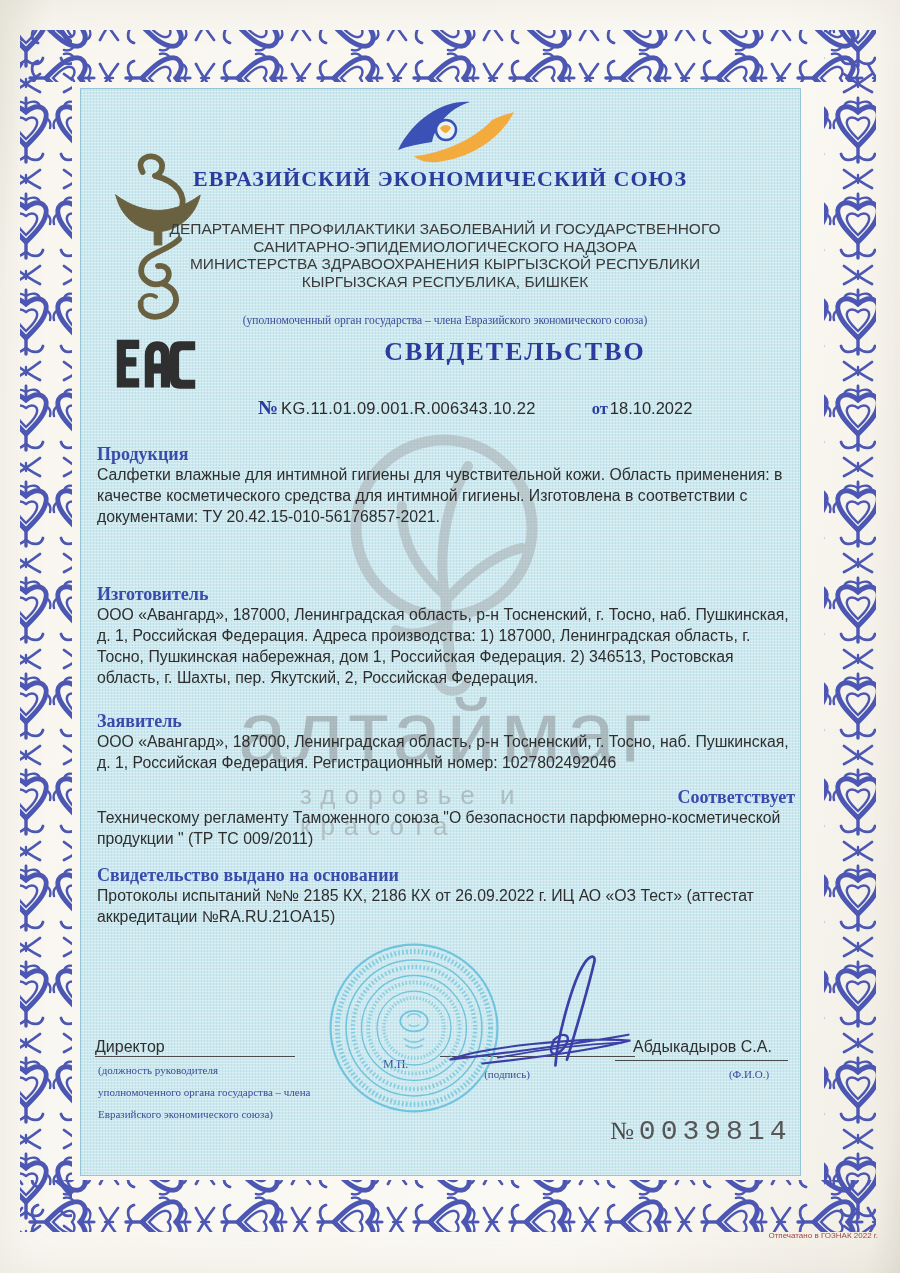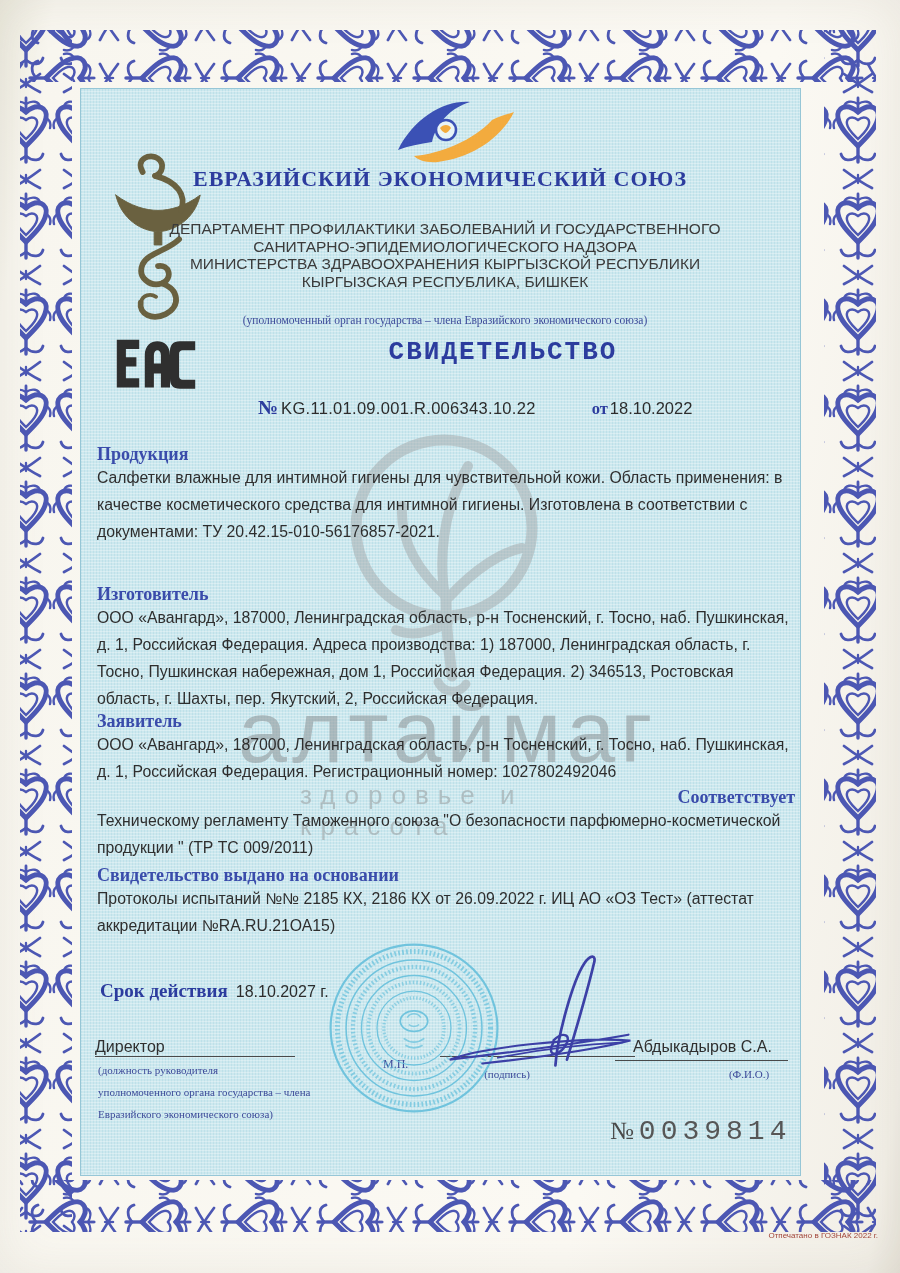--- a/index.html
+++ b/index.html
@@ -14,29 +14,29 @@
       repeating-linear-gradient(90deg, rgba(150,205,220,.28) 0 1px, rgba(150,205,220,0) 1px 3px);
     border:1.5px solid #96c6d6;box-sizing:border-box;}
   .wm{position:absolute;z-index:3;pointer-events:none;}
   .wm-brand{left:238px;top:688px;width:560px;font-size:88px;font-weight:normal;letter-spacing:5px;color:#8d9396;opacity:.55;line-height:1;}
   .wm-tagline{left:300px;top:780px;width:360px;text-align:left;font-size:26px;letter-spacing:9px;color:#969c9e;opacity:.55;}
   .content{position:absolute;inset:0;z-index:4;}
   .abs{position:absolute;}
   .hdr-title{left:90px;top:166px;width:700px;text-align:center;font-family:"Liberation Serif",serif;font-weight:bold;font-size:22px;letter-spacing:1px;color:#2c3c9e;}
   .dept{left:100px;top:220px;width:690px;text-align:center;font-size:15.5px;line-height:17.5px;color:#3b3b3b;}
   .auth-note{left:100px;top:314px;width:690px;text-align:center;font-family:"Liberation Serif",serif;font-size:11.5px;color:#3c4a99;}
-  .cert-title{left:218px;top:337px;width:570px;text-align:center;font-family:Liberation Mono, monospace;font-weight:bold;font-size:26px;letter-spacing:2px;color:#2c3c9e;}
+  .cert-title{left:230px;top:337px;width:570px;text-align:center;font-family:Liberation Serif, serif;font-weight:bold;font-size:26px;letter-spacing:2px;color:#2c3c9e;}
   .cert-sub{left:230px;top:367px;width:570px;text-align:center;font-family:"Liberation Serif",serif;font-weight:bold;font-size:21px;color:#2c3c9e;}
   .numrow{left:258px;top:396px;display:flex;align-items:baseline;}
   .numrow .nsign{font-family:"Liberation Serif",serif;font-weight:bold;font-size:20px;color:#2c3c9e;margin-right:3px;}
   .numrow .nval{font-size:16.5px;color:#2c2c2c;letter-spacing:.3px;}
   .numrow .dlabel{font-family:"Liberation Serif",serif;font-weight:bold;font-size:16.5px;color:#2c3c9e;margin-left:56px;}
   .numrow .dval{font-size:16.5px;color:#2c2c2c;margin-left:2px;}
   .sec-h{left:97px;width:698px;font-family:"Liberation Serif",serif;font-weight:bold;font-size:18px;color:#3a4cab;}
-  .sec-b{left:97px;width:698px;font-size:15.8px;line-height:27px;color:#2e2e2e;}
+  .sec-b{left:97px;width:698px;font-size:15.8px;line-height:21px;color:#2e2e2e;}
   .validity{left:100px;top:980px;display:flex;align-items:baseline;}
   .validity .vl{font-family:"Liberation Serif",serif;font-weight:bold;font-size:19px;color:#2c3c9e;}
   .validity .vv{font-size:16px;color:#2c2c2c;margin-left:8px;}
   .plain{font-size:16px;color:#2f2f2f;}
   .rule{border-bottom:1.2px solid #4a4a4a;height:0;}
   .cap{font-family:"Liberation Serif",serif;font-size:11px;color:#3c4a99;}
   .serial{left:610px;top:1116px;display:flex;align-items:baseline;z-index:6;}
   .serial .sp{font-family:"Liberation Serif",serif;font-size:25px;color:#4a4a4a;margin-right:5px;}
   .serial .sn{font-family:"Liberation Mono",monospace;font-size:28px;letter-spacing:5px;color:#565656;}
   .print-note{left:620px;top:1231px;width:258px;text-align:right;font-size:8px;color:#a04438;z-index:6;}
@@ -147,24 +147,20 @@
 
     <div class="abs sec-h" style="top:711px;">Заявитель</div>
     <div class="abs sec-b" style="top:731px;">ООО «Авангард», 187000, Ленинградская область, р-н Тосненский, г. Тосно, наб. Пушкинская, д. 1, Российская Федерация. Регистрационный номер: 1027802492046</div>
 
     <div class="abs sec-h" style="top:787px;text-align:right;">Соответствует</div>
     <div class="abs sec-b" style="top:807px;">Техническому регламенту Таможенного союза "О безопасности парфюмерно-косметической продукции " (ТР ТС 009/2011)</div>
 
     <div class="abs sec-h" style="top:865px;">Свидетельство выдано на основании</div>
     <div class="abs sec-b" style="top:885px;">Протоколы испытаний №№ 2185 КХ, 2186 КХ от 26.09.2022 г. ИЦ АО «ОЗ Тест» (аттестат аккредитации №RA.RU.21ОА15)</div>
 
-    <div class="abs validity">
-      <span class="vl">Срок действия</span>
-      <span class="vv">18.10.2027 г.</span>
-    </div>
 
     <div class="abs plain" style="left:95px;top:1038px;">Директор</div>
     <div class="abs rule" style="left:95px;top:1056px;width:200px;"></div>
     <div class="abs cap" style="left:383px;top:1057px;font-size:12px;">М.П.</div>
     <div class="abs rule" style="left:440px;top:1056px;width:195px;"></div>
     <div class="abs cap" style="left:462px;top:1068px;width:90px;text-align:center;">(подпись)</div>
     <div class="abs plain" style="left:633px;top:1038px;">Абдыкадыров С.А.</div>
     <div class="abs rule" style="left:615px;top:1060px;width:173px;"></div>
     <div class="abs cap" style="left:704px;top:1068px;width:90px;text-align:center;">(Ф.И.О.)</div>
     <div class="abs cap" style="left:98px;top:1064px;">(должность руководителя</div>

